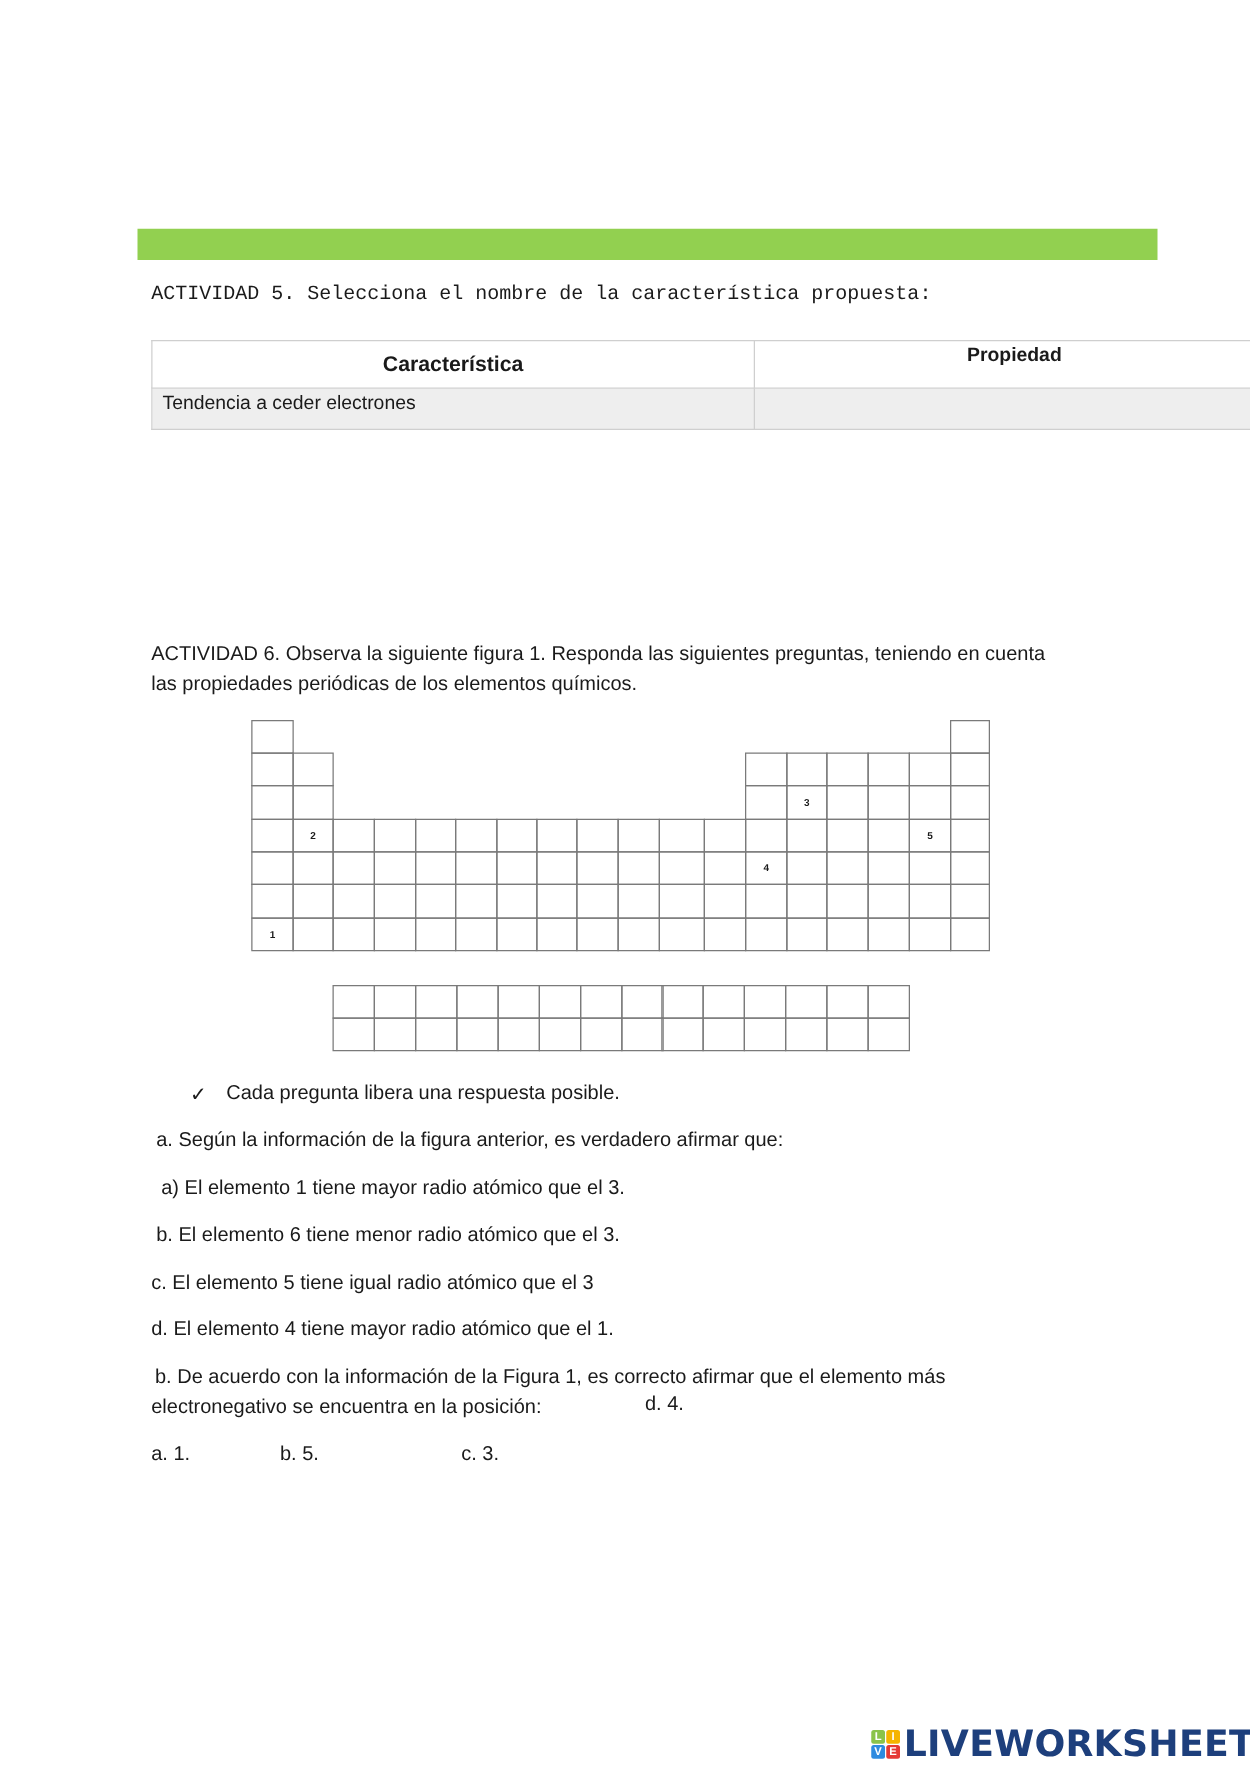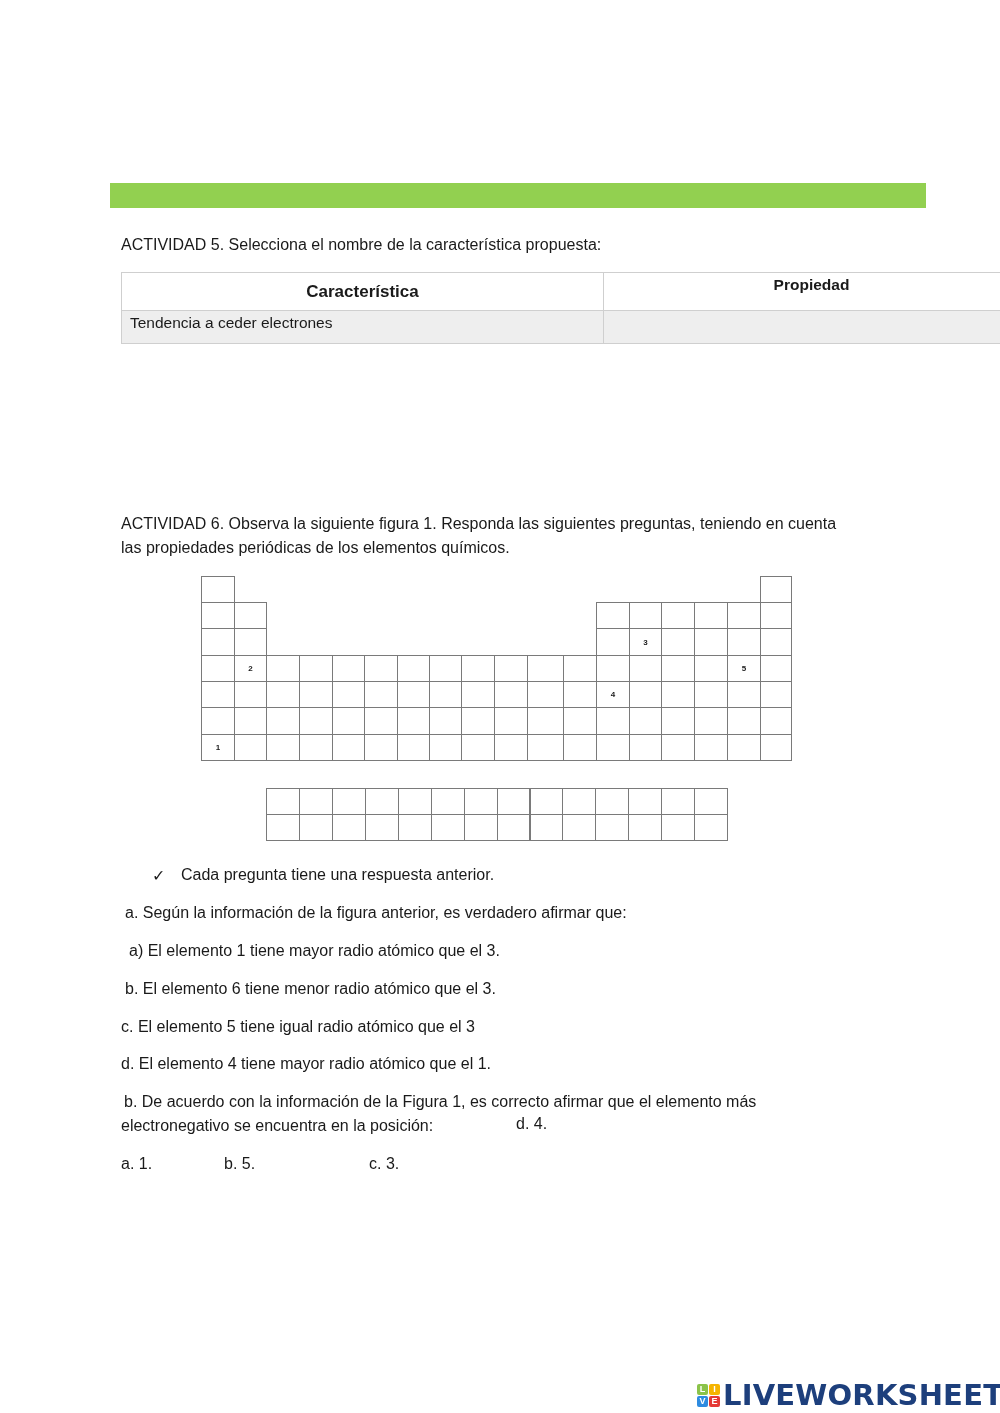--- a/index.html
+++ b/index.html
@@ -26,21 +26,21 @@
   .logo { position: absolute; left: 697px; top: 1378px; display: flex; align-items: center; }
   .logo-tiles { display: grid; grid-template-columns: 11px 11px; grid-template-rows: 11px 11px; gap: 1px; margin-right: 3px; }
   .logo-tiles span { font-size: 9px; font-weight: bold; color: #fff; display: flex; align-items: center; justify-content: center; border-radius: 2px; }
   .logo-text { font-size: 29px; font-weight: bold; color: #1d3f7c; letter-spacing: 0.2px; font-family: "DejaVu Sans", sans-serif; }
 </style>
 </head>
 <body>
 
 <div class="green-bar" style="background:#92d050;"></div>
 
-<div class="txt" style="left:121px; top:235px;">ACTIVIDAD 5. Selecciona el nombre de la característica propuesta:</div>
+<div class="txt" style="left:121px; top:225px;font-family:Liberation Mono, monospace;">ACTIVIDAD 5. Selecciona el nombre de la característica propuesta:</div>
 
 <table class="act5">
   <tbody>
       <tr>
     <th style="font-size:17px;">Característica</th>
     <th style="font-size:15.5px; vertical-align:top; padding-top:3px;">Propiedad</th>
   </tr>
   <tr class="shade">
     <td class="col1">Tendencia a ceder electrones</td>
     <td></td>
@@ -166,21 +166,21 @@
     <div class="pt-cell" style="left: 497px; top: 814px; width: 34px; height: 27px;"></div>
     <div class="pt-cell" style="left: 529px; top: 814px; width: 34px; height: 27px;"></div>
     <div class="pt-cell" style="left: 562px; top: 814px; width: 34px; height: 27px;"></div>
     <div class="pt-cell" style="left: 595px; top: 814px; width: 34px; height: 27px;"></div>
     <div class="pt-cell" style="left: 628px; top: 814px; width: 34px; height: 27px;"></div>
     <div class="pt-cell" style="left: 661px; top: 814px; width: 34px; height: 27px;"></div>
     <div class="pt-cell" style="left: 694px; top: 814px; width: 34px; height: 27px;"></div>
   </div>
 
 <div class="check">✓</div>
-<div class="txt" style="left:181px; top:865px;">Cada pregunta tiene una respuesta anterior.</div>
+<div class="txt" style="left:181px; top:865px;">Cada pregunta libera una respuesta posible.</div>
 
 <div class="txt" style="left:125px; top:903px;">a. Según la información de la figura anterior, es verdadero afirmar que:</div>
 <div class="txt" style="left:129px; top:941px;">a) El elemento 1 tiene mayor radio atómico que el 3.</div>
 <div class="txt" style="left:125px; top:979px;">b. El elemento 6 tiene menor radio atómico que el 3.</div>
 <div class="txt" style="left:121px; top:1017px;">c. El elemento 5 tiene igual radio atómico que el 3</div>
 <div class="txt" style="left:121px; top:1054px;">d. El elemento 4 tiene mayor radio atómico que el 1.</div>
 
 <div class="txt" style="left:124px; top:1092px;">b. De acuerdo con la información de la Figura 1, es correcto afirmar que el elemento más</div>
 <div class="txt" style="left:121px; top:1116px;">electronegativo se encuentra en la posición:</div>
 <div class="txt" style="left:121px; top:1154px;">a. 1.</div>

